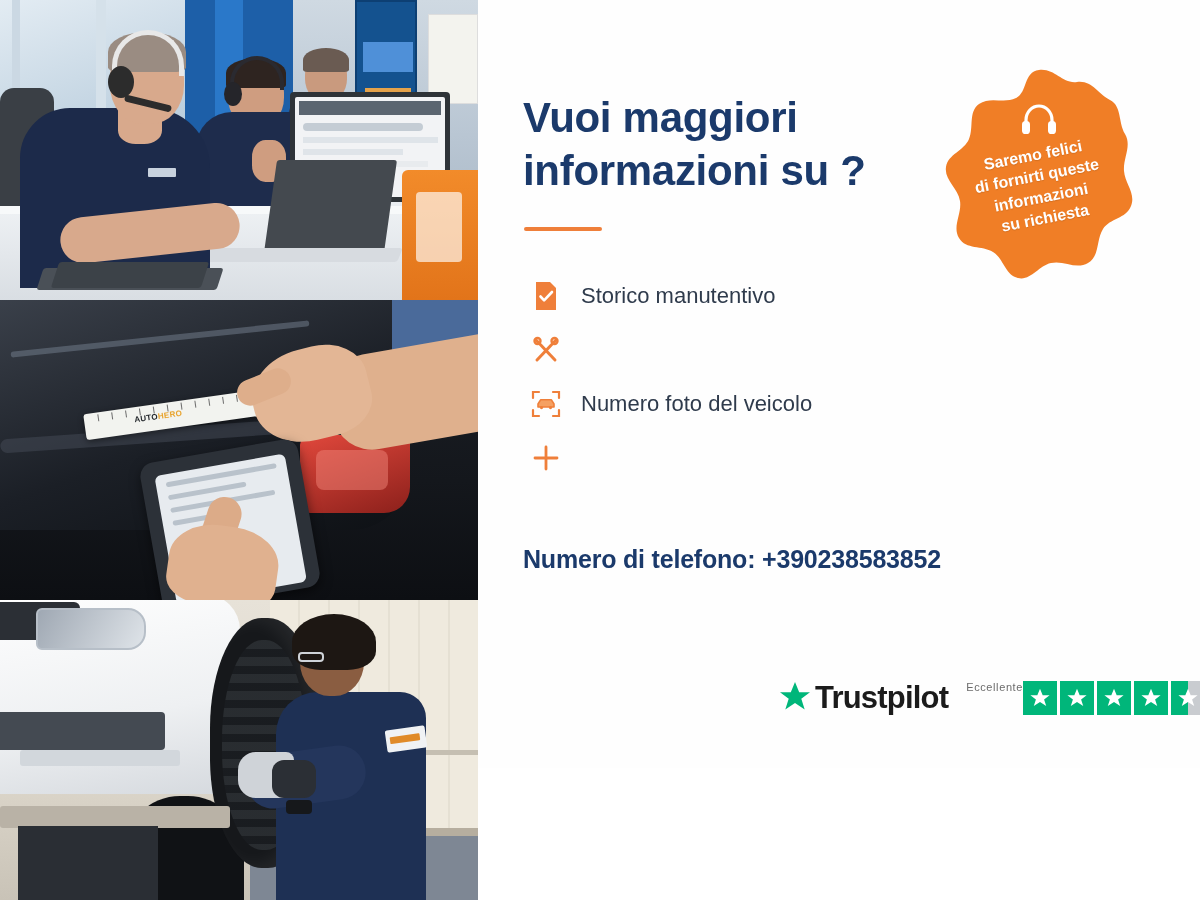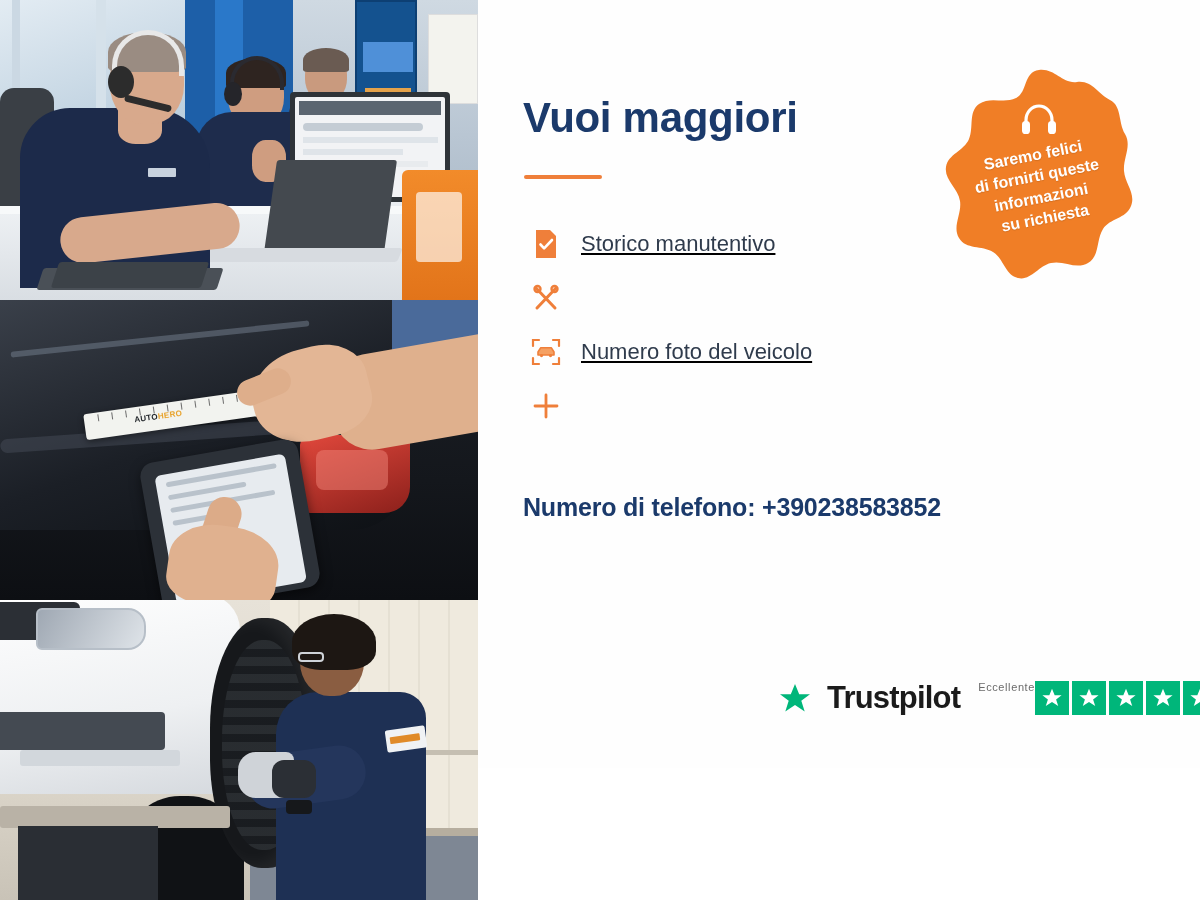--- a/index.html
+++ b/index.html
@@ -120,31 +120,31 @@
   .p3 .mech-logo::after { content:""; position:absolute; left:4px; top:7px; width:30px; height:7px; background:#e08a28; border-radius:1px;}
   .p3 .bench { position:absolute; left:250px; top:230px; width:228px; height:70px; background:#7e8794;}
   .p3 .benchtop { position:absolute; left:250px; top:228px; width:228px; height:8px; background:#b6ae9f;}
 
   
   .content { position:relative; flex:1; height:768px; background:#fefefe; padding:92px 0 0 45px; }
 
   .headline { font-size:42px; line-height:1.25; font-weight:bold; color:#1b3a6b; letter-spacing:-.3px; max-width:430px;}
   .rule { width:78px; height:4px; background:#ef7f3a; border-radius:2px; margin:30px 0 0 1px; }
 
-  .features { margin-top:38px;text-decoration:underline; }
+  .features { margin-top:38px; }
   .feature { display:flex; align-items:center; height:54px; }
   .f-ico { width:46px; flex:0 0 46px; display:flex; align-items:center; justify-content:center; }
   .f-lbl { font-size:22px; color:#2f3b4c; padding-left:12px; }
 
   .phone { margin-top:60px; font-size:25px; font-weight:bold; color:#1b3a6b; letter-spacing:-.2px;}
   .sub { margin-top:13px; font-size:19px; line-height:1.55; color:#3c4758; }
 
   
   .trust { position:absolute; left:300px; bottom:52px; display:flex; align-items:center; gap:14px;}
-  .tp-logo { display:flex; align-items:flex-end; gap:15px; }
+  .tp-logo { display:flex; align-items:flex-start; gap:3px; }
   .tp-name { font-size:31px; font-weight:bold; color:#1b1b1b; letter-spacing:-.8px;}
   .tp-rate { display:flex; flex-direction:row; align-items:center; }
   .tp-exc { font-size:11px; color:#6b6b6b; letter-spacing:.6px; margin-bottom:2px; align-self:flex-start; padding-left:4px;}
   .tp-stars { display:flex; gap:3px; }
   .tp-star { width:34px; height:34px; background:#00b67a; display:flex; align-items:center; justify-content:center;}
   .tp-star.half { background:linear-gradient(90deg,#00b67a 50%,#c9ccd0 50%); }
   .tp-badge { margin-top:5px; background:#e6f4ec; border-radius:3px; padding:3px 9px; display:flex; align-items:center; gap:4px;}
   .tp-badge span { font-size:7px; font-weight:bold; color:#1a7a4f; letter-spacing:.4px;}
 </style>
 </head>
@@ -267,20 +267,21 @@
       <div class="mech-h"></div>
       <div class="mech-hair"></div>
       <div class="mech-gl"></div>
     </div>
   </div>
 
   <div class="content">
 
     <h1 class="headline">
       <span>Vuoi maggiori</span><br>
+      <span>informazioni su ?</span>
     </h1>
     <div class="rule"></div>
 
     <div class="features">
 
       <div class="feature">
         <span class="f-ico">
           <svg width="26" height="30" viewBox="0 0 26 30">
             <path d="M3 1 h14 l6 6 v22 H3 Z" fill="#EF7F3A"></path>
             <path d="M7.5 15.5 l3.6 3.8 L19 11" fill="none" stroke="#fff" stroke-width="2.6" stroke-linecap="round" stroke-linejoin="round"></path>

